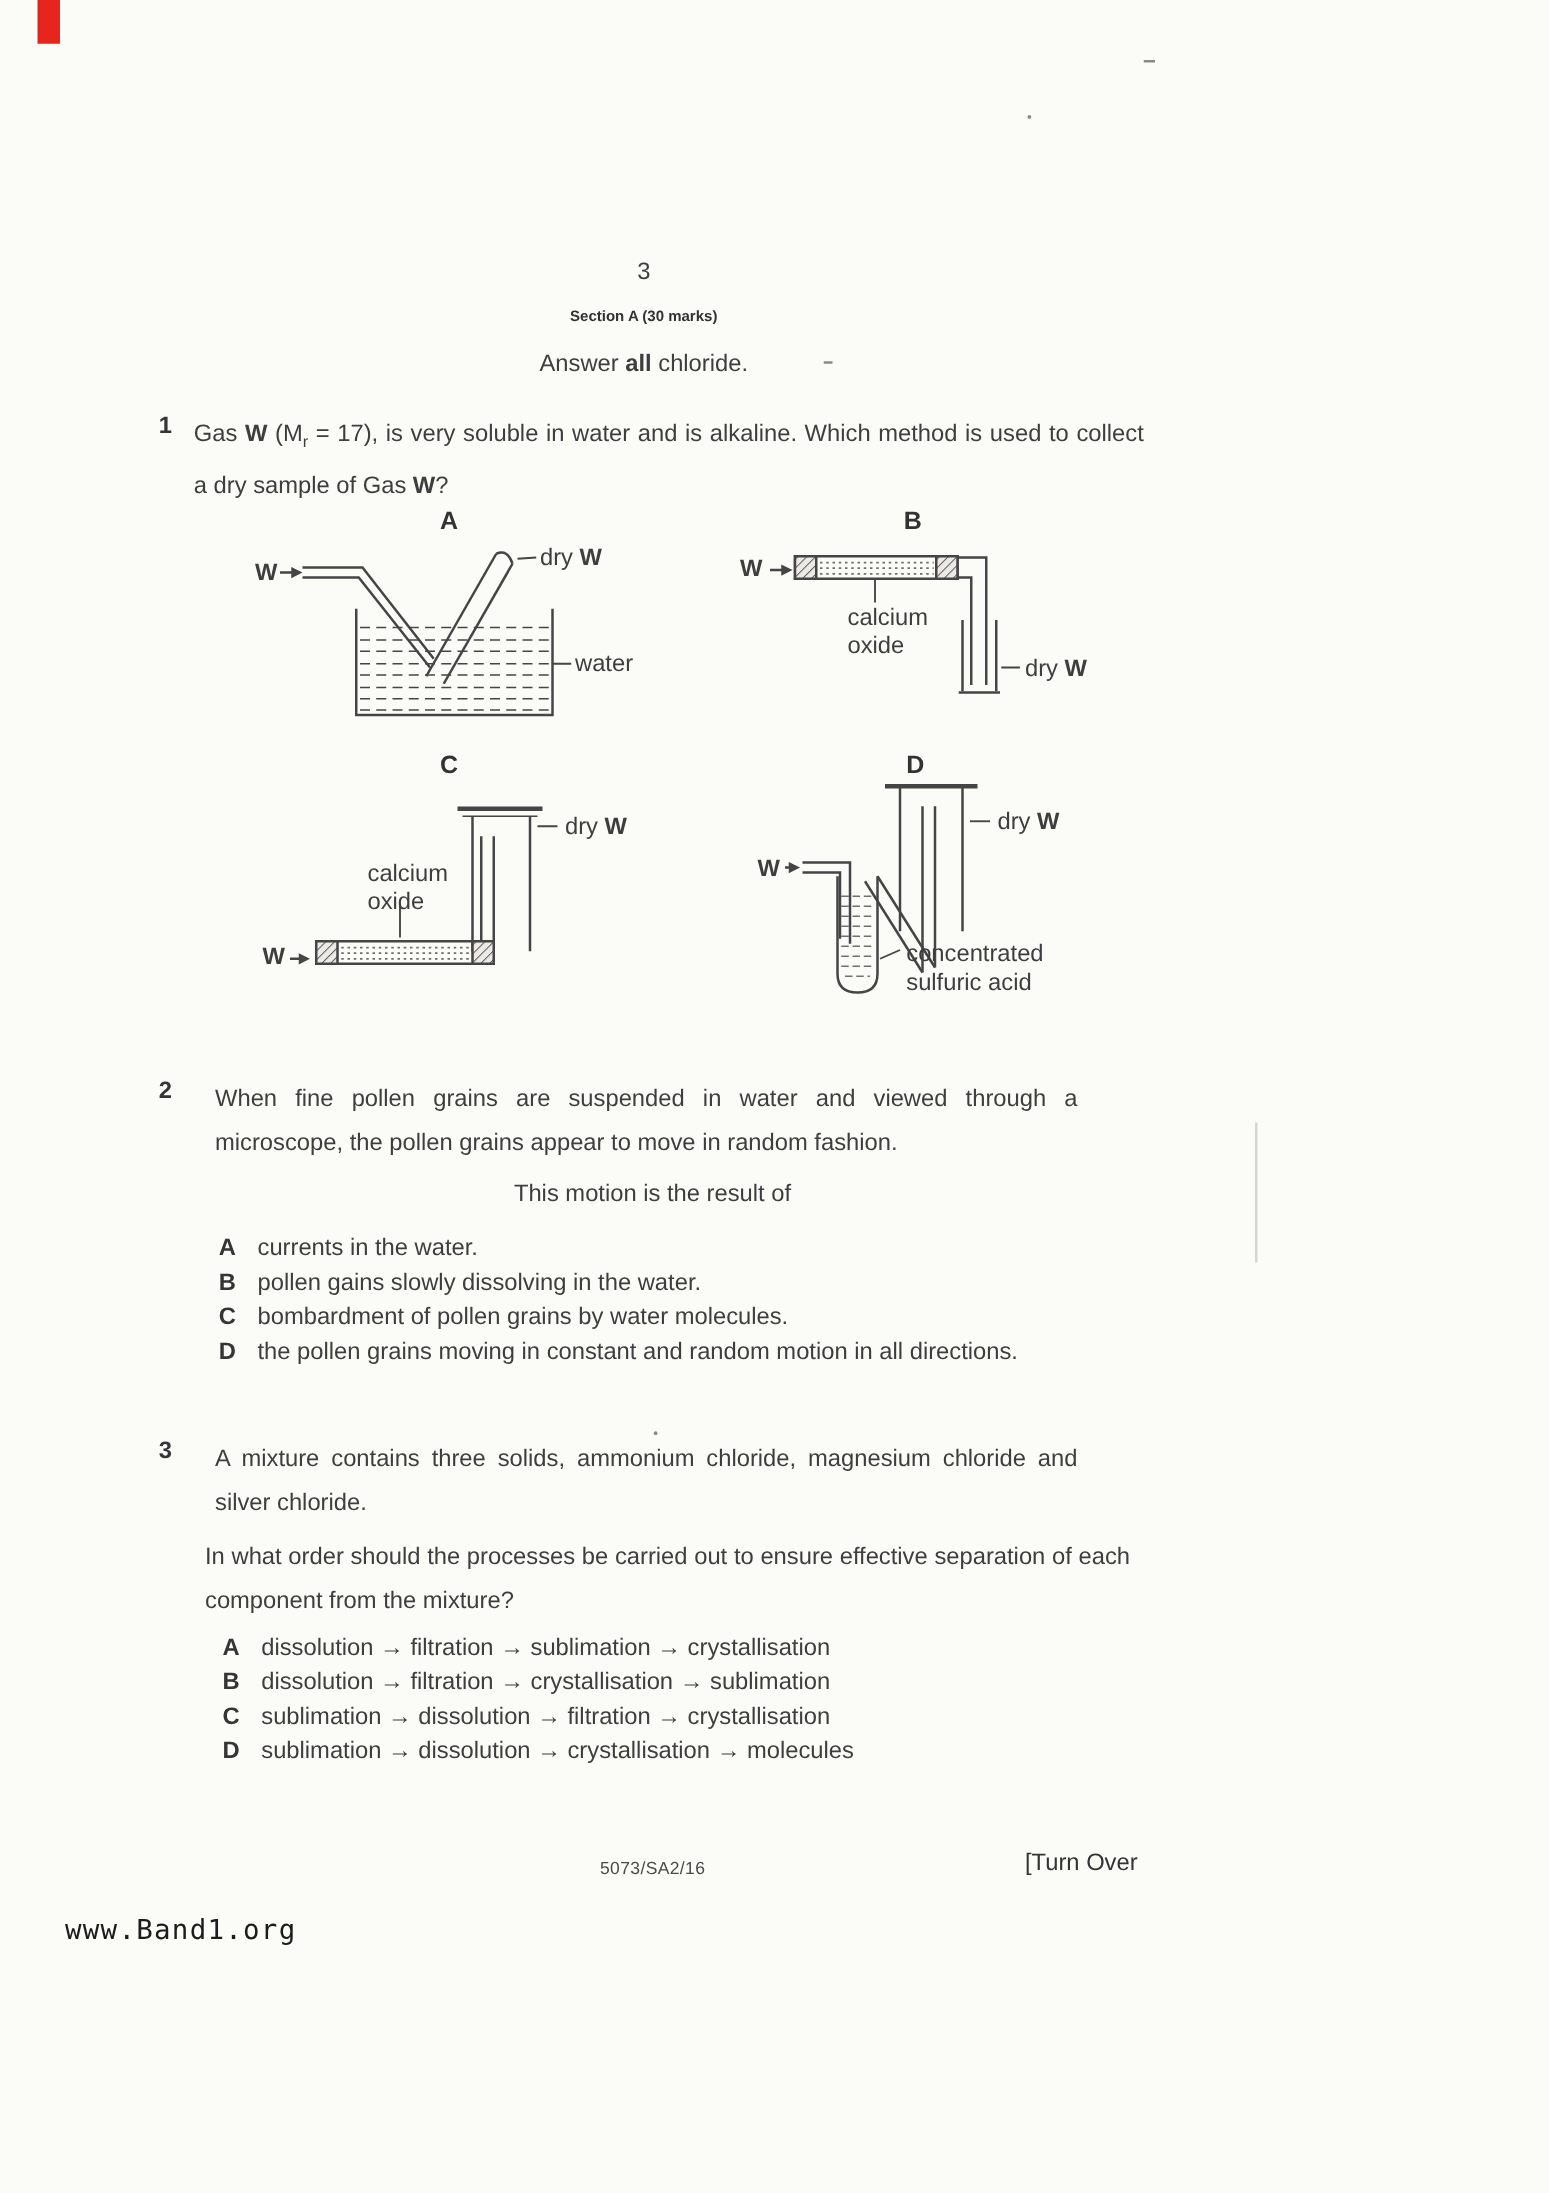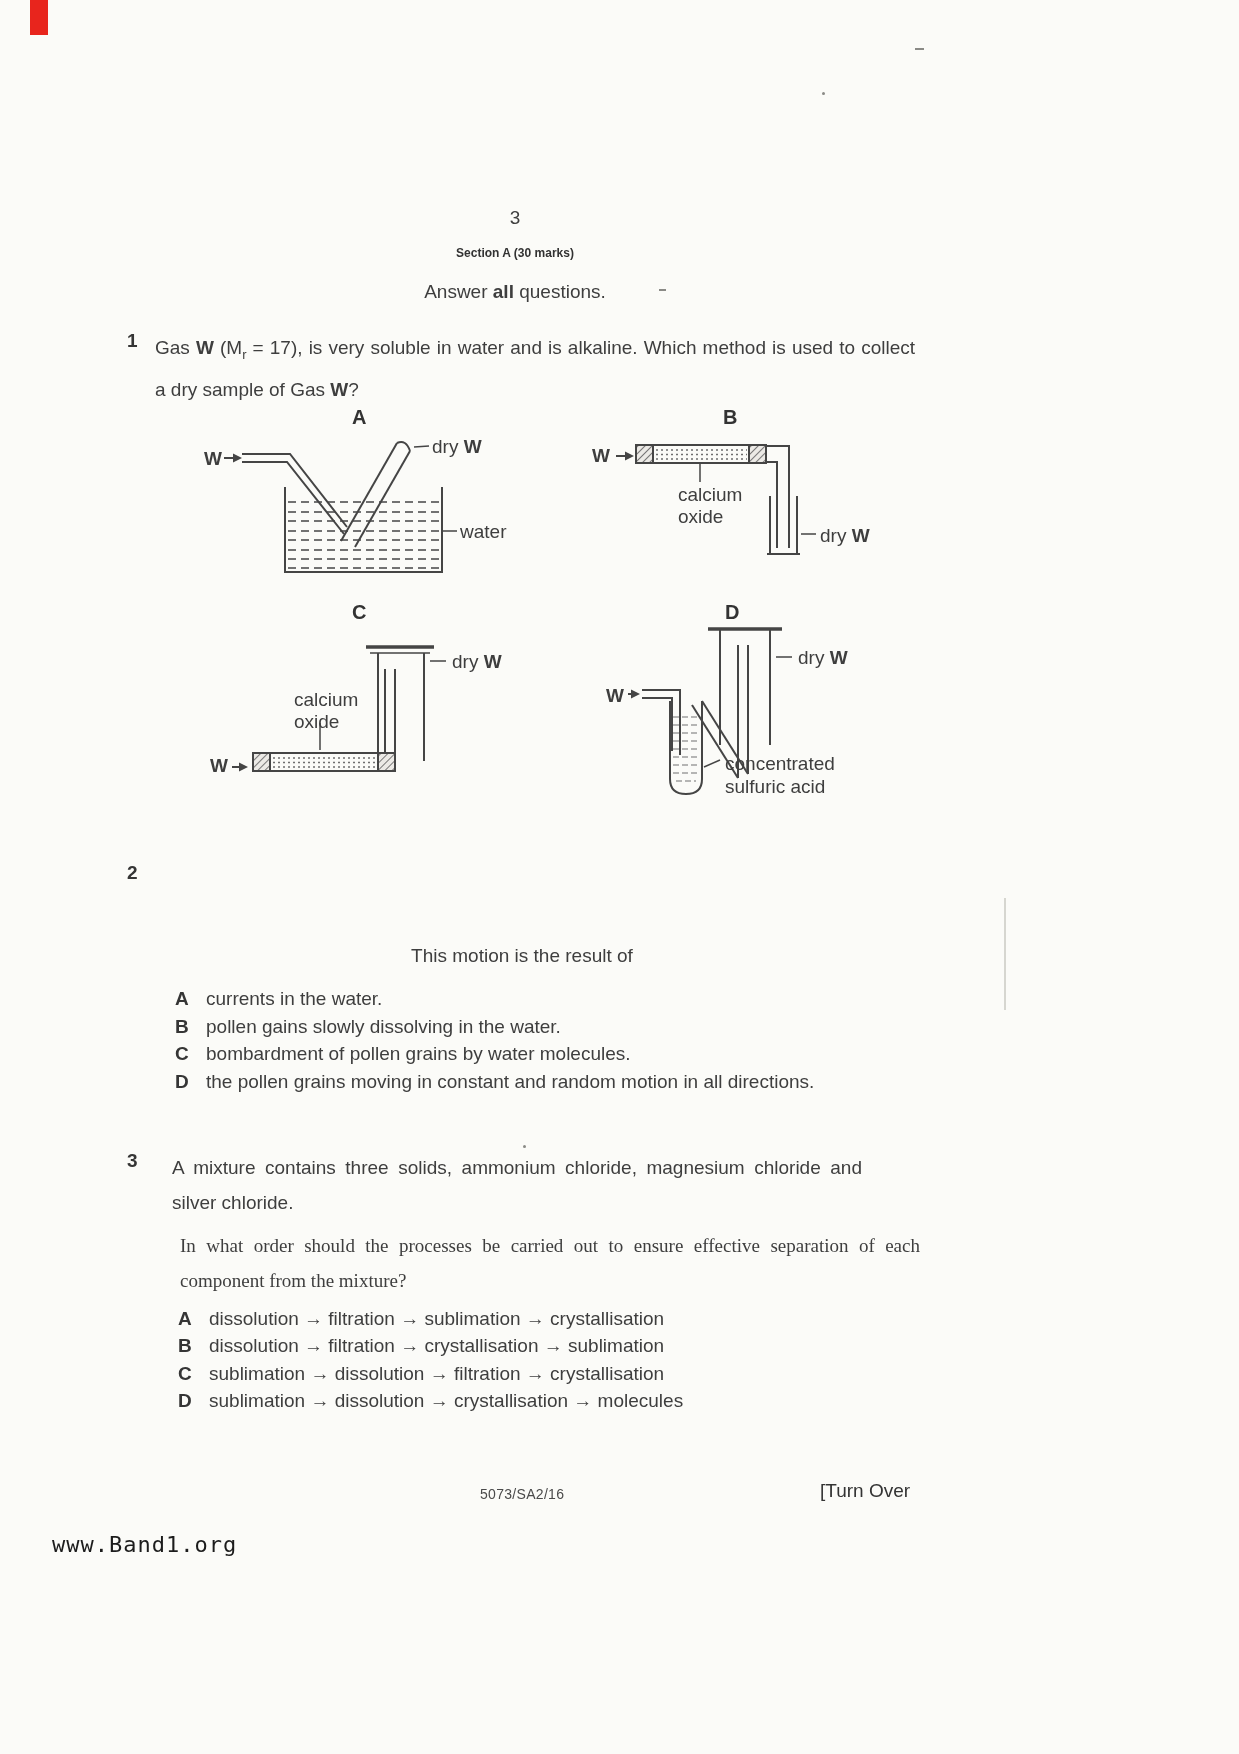--- a/index.html
+++ b/index.html
@@ -36,21 +36,21 @@
   <div class="red-mark"></div>
 
   <div class="speck" style="left:915px;top:48px;width:9px;height:2px;border-radius:0;"></div>
   <div class="speck" style="left:822px;top:92px;width:3px;height:3px;"></div>
   <div class="speck" style="left:659px;top:289px;width:7px;height:2px;border-radius:0;"></div>
   <div class="speck" style="left:523px;top:1145px;width:3px;height:3px;"></div>
   <div class="speck-line" style="left:1004px;top:898px;width:2px;height:112px;"></div>
 
   <div class="center-col txt" style="top:200px;">3</div>
   <div class="center-col section-title" style="top:246px;">Section A (30 marks)</div>
-  <div class="center-col txt" style="top:274px;"><span>Answer </span><b>all</b><span> questions.</span></div>
+  <div class="center-col txt" style="top:274px;"><span>Answer </span><b>all</b><span> chloride.</span></div>
 
   <div class="qnum" style="left:127px;top:330px;">1</div>
   <div class="qtext" style="left:155px;top:330px;width:760px;"><span>Gas </span><b>W</b><span> (M</span><sub>r</sub><span> = 17), is very soluble in water and is alkaline.  Which method is used to collect a dry sample of Gas </span><b>W</b><span>?</span></div>
 
   <div class="diagram" style="left:180px;top:400px;width:335px;height:195px;">
     <svg width="335" height="195" viewBox="0 0 335 195">
       <g stroke="#454545" stroke-width="2" fill="none">
         <line x1="44" y1="58" x2="54" y2="58"></line>
         <polygon points="62,58 53,53.5 53,62.5" fill="#454545" stroke="none"></polygon>
         <path d="M62,54 H110 L167,127"></path>
@@ -181,20 +181,21 @@
       </g>
     </svg>
     <span class="dletter" style="left:155px;top:8px;">D</span>
     <span class="dlabel" style="left:228px;top:54px;"><span>dry</span> <b>W</b></span>
     <span class="dlabel bold" style="left:36px;top:92px;">W</span>
     <span class="dlabel" style="left:155px;top:160px;">concentrated</span>
     <span class="dlabel" style="left:155px;top:183px;">sulfuric acid</span>
   </div>
 
   <div class="qnum" style="left:127px;top:862px;">2</div>
+  <div class="qtext" style="left:172px;top:862px;width:690px;">When fine pollen grains are suspended in water and viewed through a microscope, the pollen grains appear to move in random fashion.</div>
   <div class="qtext" style="left:172px;top:938px;width:700px;text-align:center;">This motion is the result of</div>
 
   <div class="opt-row" style="left:175px;top:988px;">
     <span class="opt-letter">A</span>
     <span class="opt-text">currents in the water.</span>
   </div>
   <div class="opt-row" style="left:175px;top:1016px;">
     <span class="opt-letter">B</span>
     <span class="opt-text">pollen gains slowly dissolving in the water.</span>
   </div>
@@ -202,21 +203,21 @@
     <span class="opt-letter">C</span>
     <span class="opt-text">bombardment of pollen grains by water molecules.</span>
   </div>
   <div class="opt-row" style="left:175px;top:1071px;">
     <span class="opt-letter">D</span>
     <span class="opt-text">the pollen grains moving in constant and random motion in all directions.</span>
   </div>
 
   <div class="qnum" style="left:127px;top:1150px;">3</div>
   <div class="qtext" style="left:172px;top:1150px;width:690px;">A mixture contains three solids, ammonium chloride, magnesium chloride and silver chloride.</div>
-  <div class="qtext" style="left:180px;top:1228px;width:740px;font-family:Liberation Serif, serif;">In what order should the processes be carried out to ensure effective separation of each component from the mixture?</div>
+  <div class="qtext" style="left:164px;top:1228px;width:740px;">In what order should the processes be carried out to ensure effective separation of each component from the mixture?</div>
 
   <div class="opt-row" style="left:178px;top:1308px;">
     <span class="opt-letter">A</span>
     <span class="opt-text">dissolution → filtration → sublimation → crystallisation</span>
   </div>
   <div class="opt-row" style="left:178px;top:1335px;">
     <span class="opt-letter">B</span>
     <span class="opt-text">dissolution → filtration → crystallisation → sublimation</span>
   </div>
   <div class="opt-row" style="left:178px;top:1363px;">

